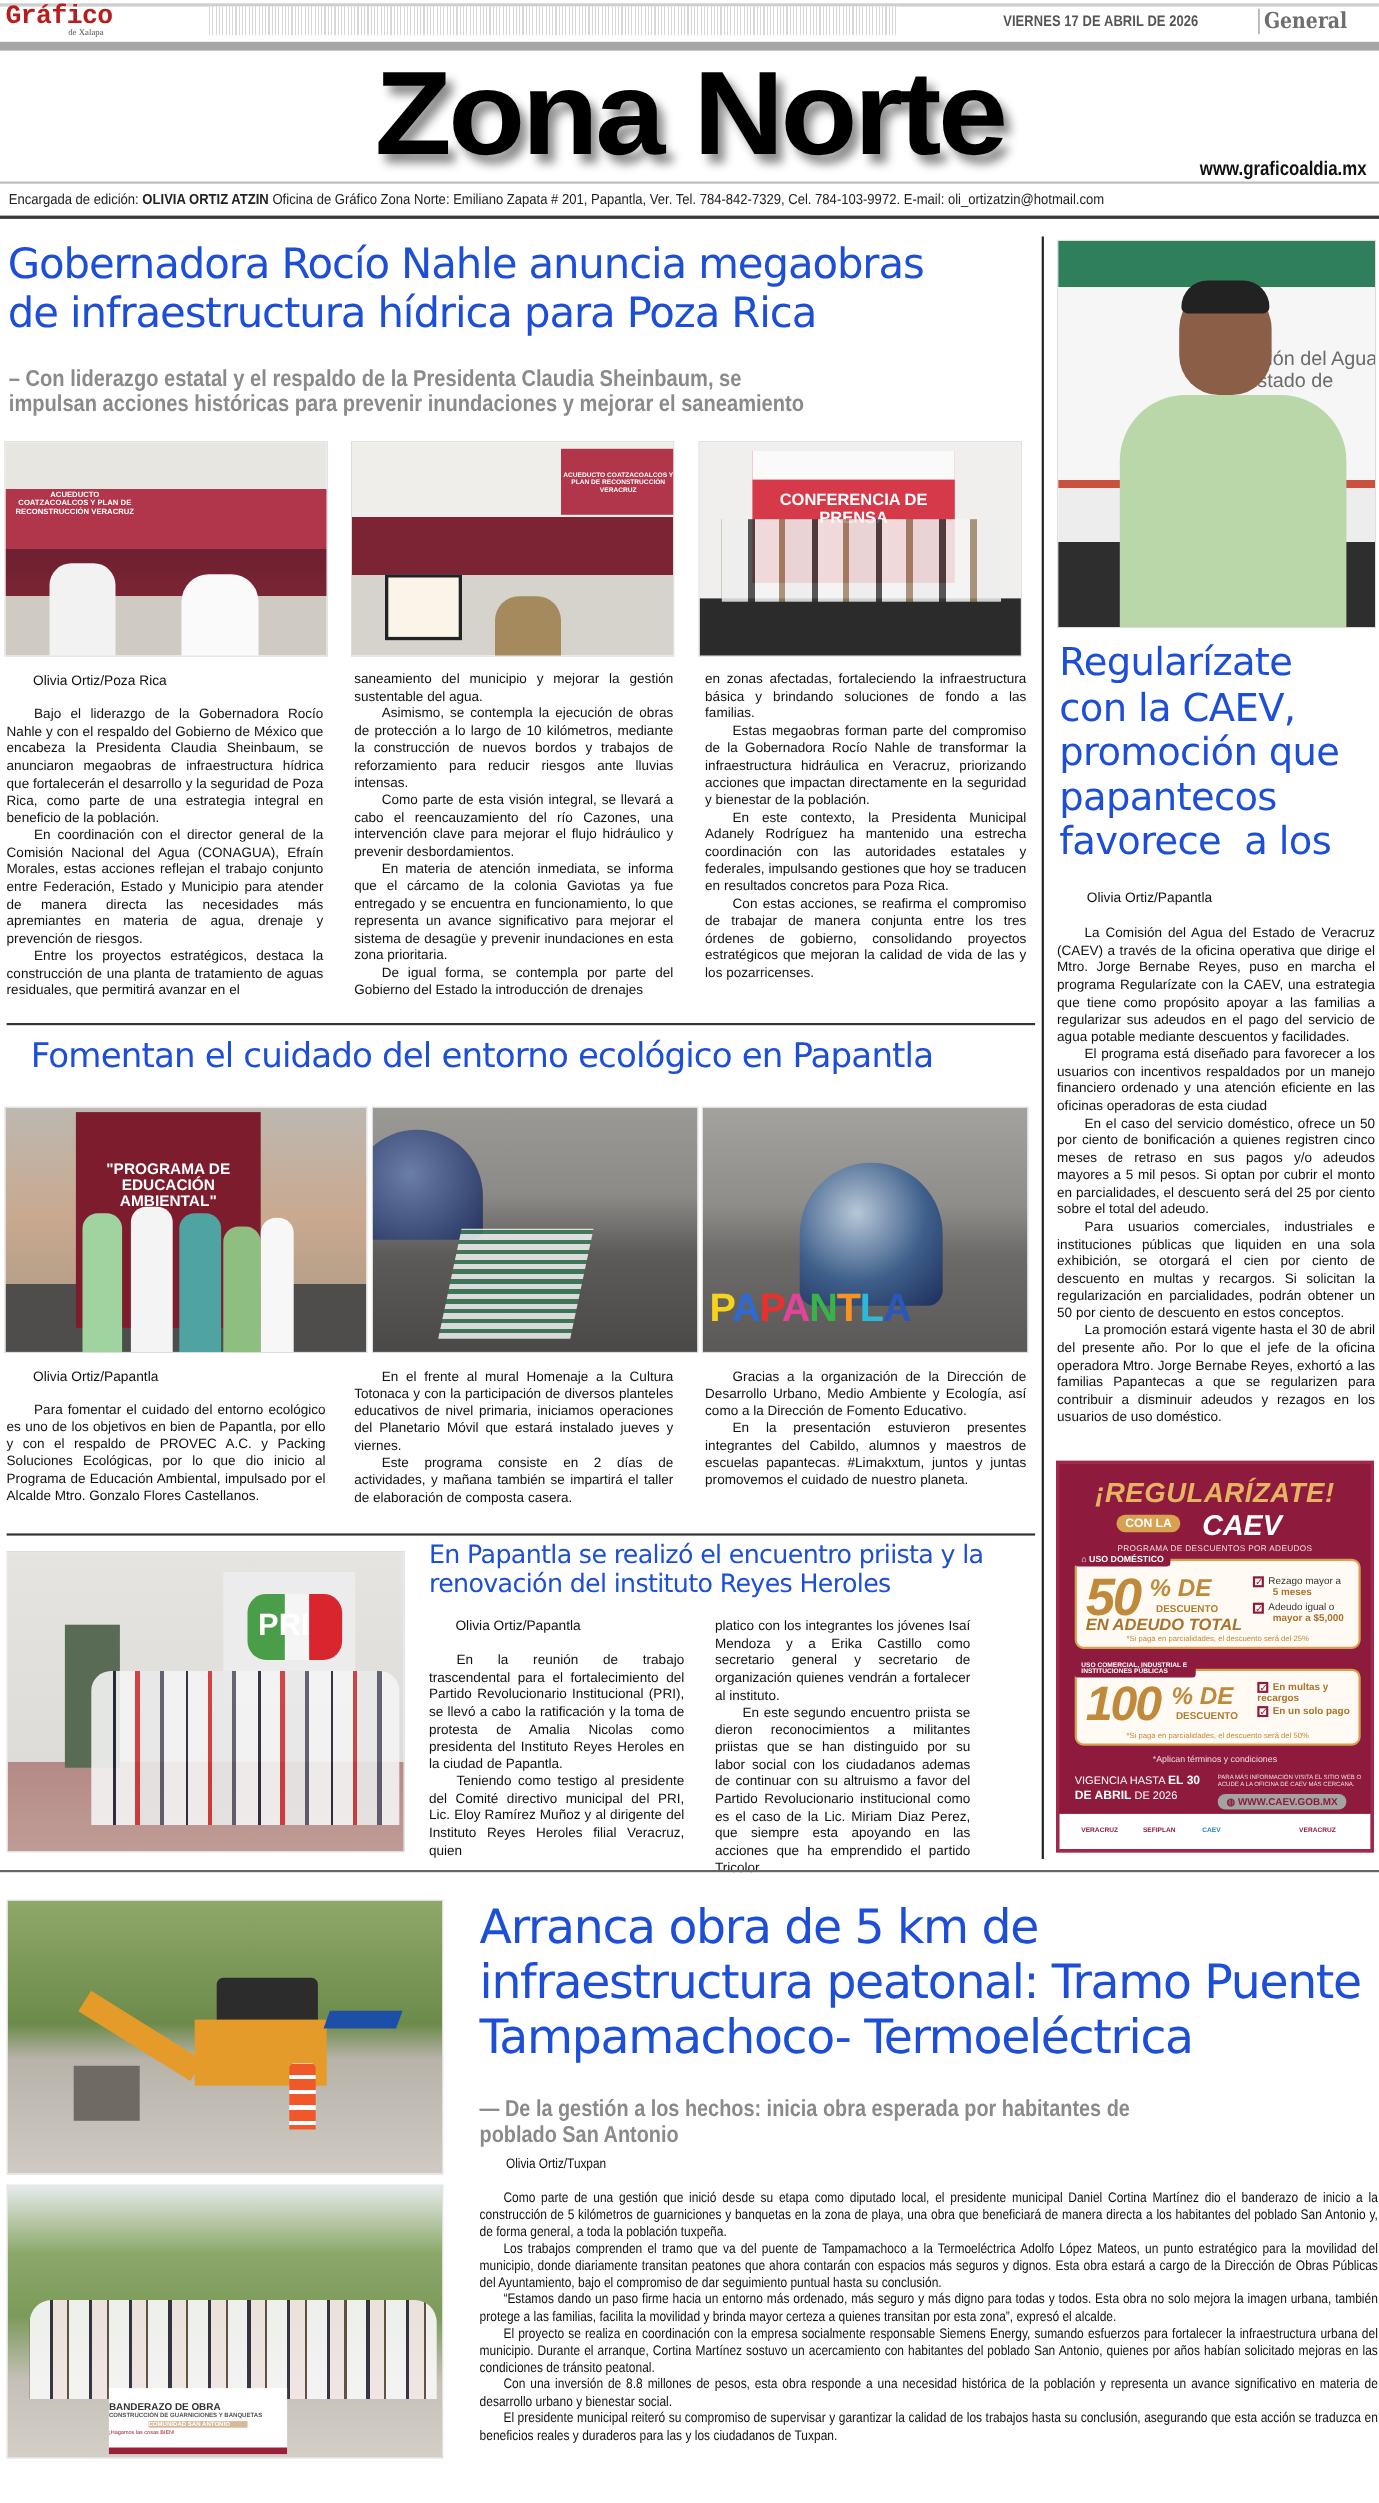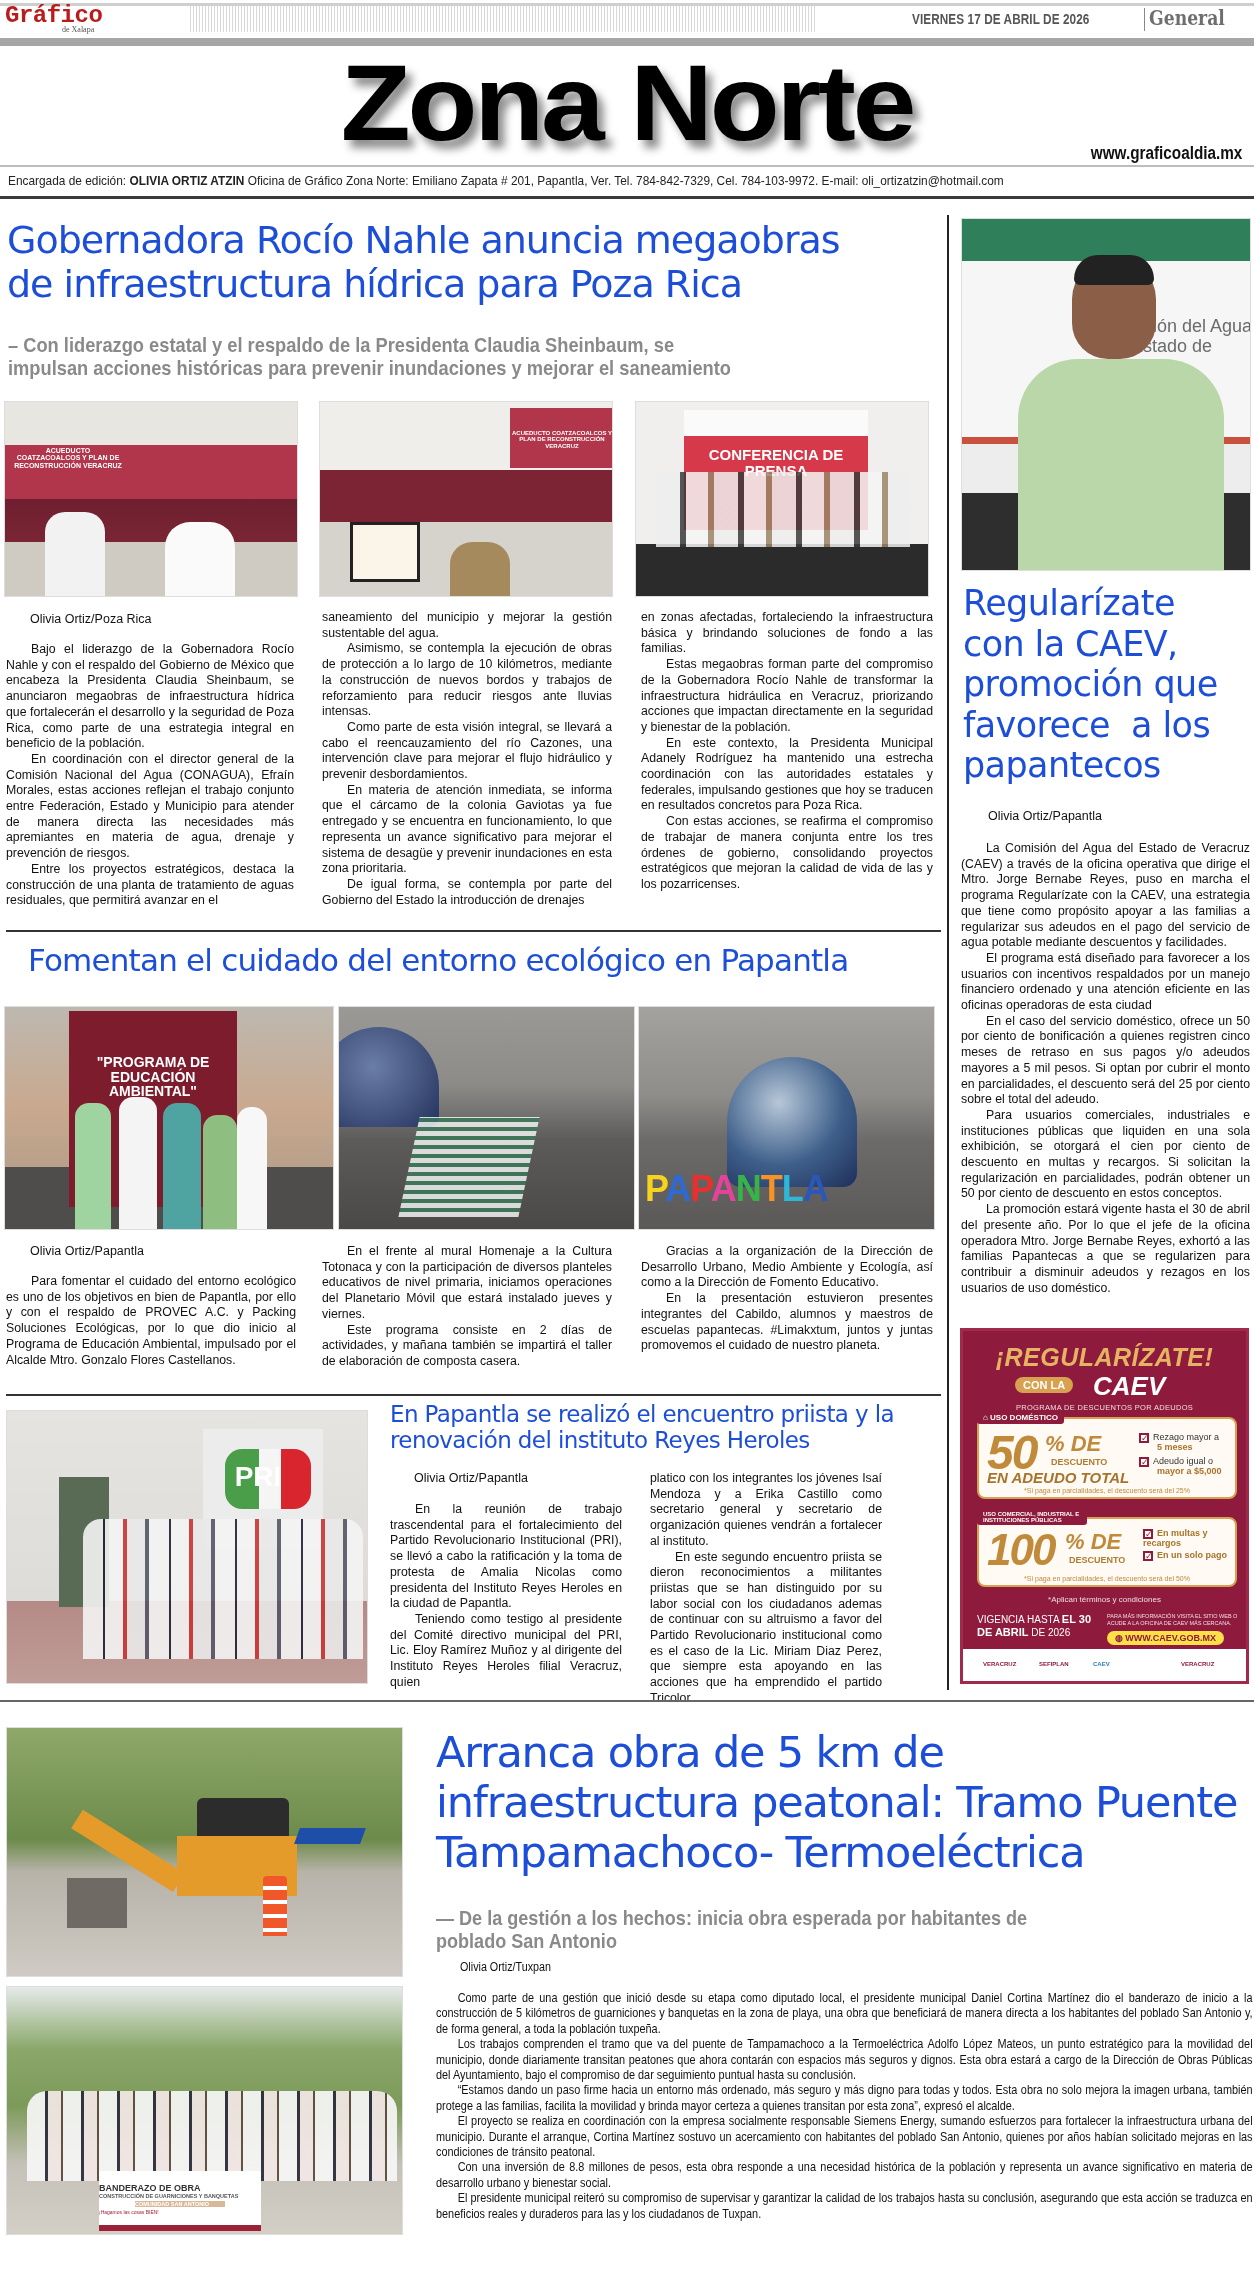--- a/index.html
+++ b/index.html
@@ -56,21 +56,21 @@
   .ad-desc { position: absolute; font-weight: 700; font-size: 9px; color: #b07c30; }
   .ad-line { position: absolute; font-weight: 700; font-style: italic; color: #a8732c; font-size: 15px; }
   .ad-note { position: absolute; left: 0; width: 100%; text-align: center; font-size: 7px; color: #c08a3a; }
   .ad-check { position: absolute; font-size: 9px; color: #333; line-height: 1.1; }
   .ad-check .cb { display: inline-block; width: 10px; height: 10px; border: 2px solid #8e1b3d; color: #8e1b3d; font-size: 9px; line-height: 6px; text-align: center; margin-right: 4px; vertical-align: top; }
   .ad-check .strong { font-weight: 700; color: #a8732c; }
   .ad-terms { position: absolute; left: 0; width: 100%; top: 264px; text-align: center; font-size: 8px; color: #f0dbe1; }
   .ad-vig { position: absolute; left: 14px; top: 282px; font-size: 10px; color: #fff; line-height: 1.2; }
   .ad-vig b { font-size: 11px; }
   .ad-info { position: absolute; left: 144px; top: 282px; width: 132px; font-size: 5.5px; color: #f0dbe1; line-height: 1.2; }
-  .ad-web { position: absolute; left: 144px; top: 300px; background: #fde047; color: #8e1b3d; font-weight: 700; font-size: 9px; padding: 2px 8px; border-radius: 8px; }
+  .ad-web { position: absolute; left: 144px; top: 300px; background: #a3a3a3; color: #8e1b3d; font-weight: 700; font-size: 9px; padding: 2px 8px; border-radius: 8px; }
   .ad-footer { position: absolute; left: 0; bottom: 0; width: 100%; height: 32px; background: #fff; }
   .ad-logo { position: absolute; font-size: 6px; font-weight: 700; color: #8e1b3d; }
 </style>
 </head>
 <body>
 
 <div class="abs topbar-line" style="top:3px;"></div>
 <div class="abs stripe" style="left:190px; top:6px; width:626px;"></div>
 <div class="abs brand-title">Gráfico</div>
 <div class="abs brand-sub">de Xalapa</div>
@@ -218,22 +218,22 @@
   <div style="position:absolute;left:140px;top:98px;width:160px;font-size:18px;color:#6b6b6b;line-height:1.1;">Comisión del Agua del Estado de Veracruz</div>
   <div style="position:absolute;left:110px;top:40px;width:84px;height:100px;background:#8b5e47;border-radius:40px 40px 36px 36px;"></div>
   <div style="position:absolute;left:112px;top:36px;width:80px;height:30px;background:#222;border-radius:40px 40px 10px 10px;"></div>
   <div style="position:absolute;left:56px;top:140px;width:206px;height:213px;background:#b9d7a8;border-radius:60px 60px 0 0;"></div>
 </div>
 
 <div class="abs hl" style="left:963px; top:583px; font-size:35px; width:290px; line-height:1.16; letter-spacing:-0.6px;">
   <div>Regularízate</div>
   <div>con la CAEV,</div>
   <div>promoción que</div>
+  <div>papantecos</div>
   <div style="white-space:pre;">favorece  a los</div>
-  <div>papantecos</div>
 </div>
 <div class="abs byline" style="left:988px; top:809px;">Olivia Ortiz/Papantla</div>
 <div class="abs body-text" style="left:961px; top:841px; width:289px;">
   <p>La Comisión del Agua del Estado de Veracruz (CAEV) a través de la oficina operativa  que dirige el Mtro. Jorge Bernabe Reyes,  puso en marcha el programa Regularízate con la CAEV, una estrategia que tiene como propósito apoyar a las familias a regularizar sus adeudos en el pago del servicio de agua potable mediante descuentos y facilidades.</p>
   <p>El programa está diseñado para favorecer a los usuarios con incentivos respaldados por un manejo financiero ordenado y una atención eficiente en  las oficinas operadoras  de esta ciudad</p>
   <p>En el caso del servicio doméstico, ofrece un 50 por ciento de bonificación a quienes registren cinco meses de retraso en sus pagos y/o adeudos mayores a 5 mil pesos. Si optan por cubrir el monto en parcialidades, el descuento será del 25 por ciento sobre el total del adeudo.</p>
   <p>Para usuarios comerciales, industriales e instituciones públicas que liquiden en una sola exhibición, se otorgará el cien por ciento de descuento en multas y recargos. Si solicitan la regularización en parcialidades, podrán obtener un 50 por ciento de descuento en estos conceptos.</p>
   <p>La promoción estará vigente hasta el 30 de abril del presente año. Por lo que el jefe de la oficina operadora  Mtro. Jorge Bernabe Reyes, exhortó a las familias Papantecas a que  se regularizen para contribuir a disminuir adeudos y rezagos en  los usuarios de uso doméstico.</p>
 </div>
 

